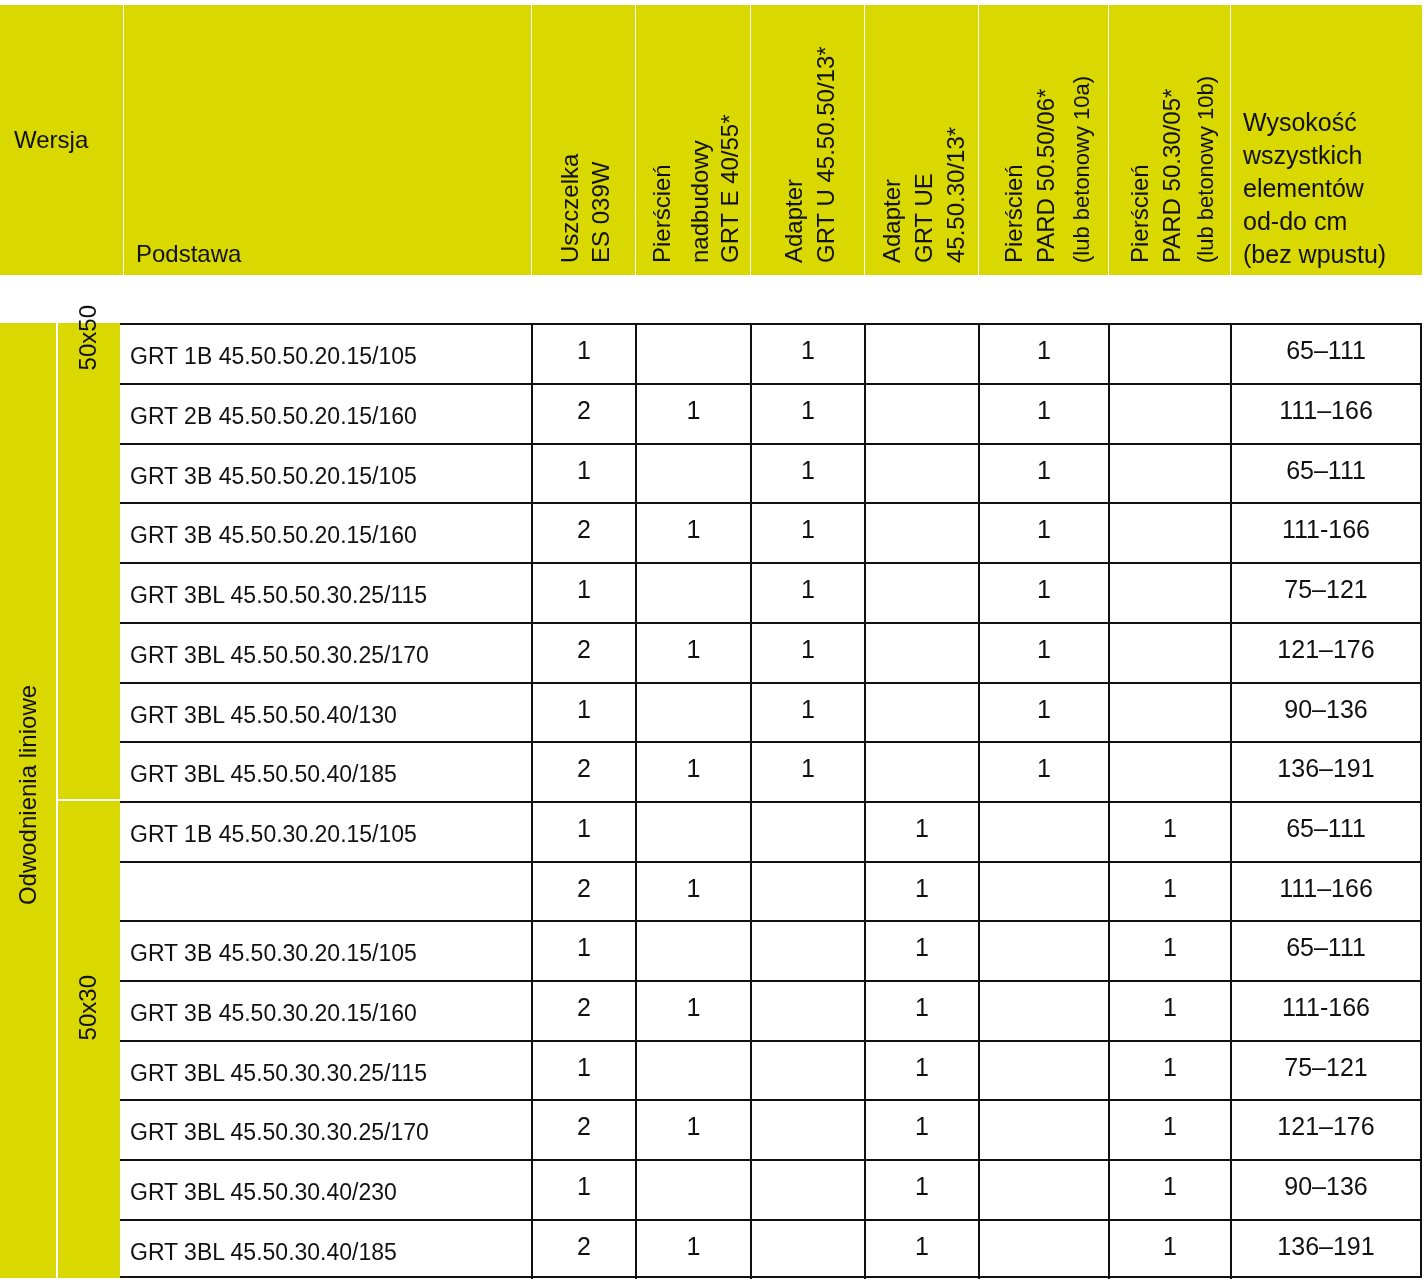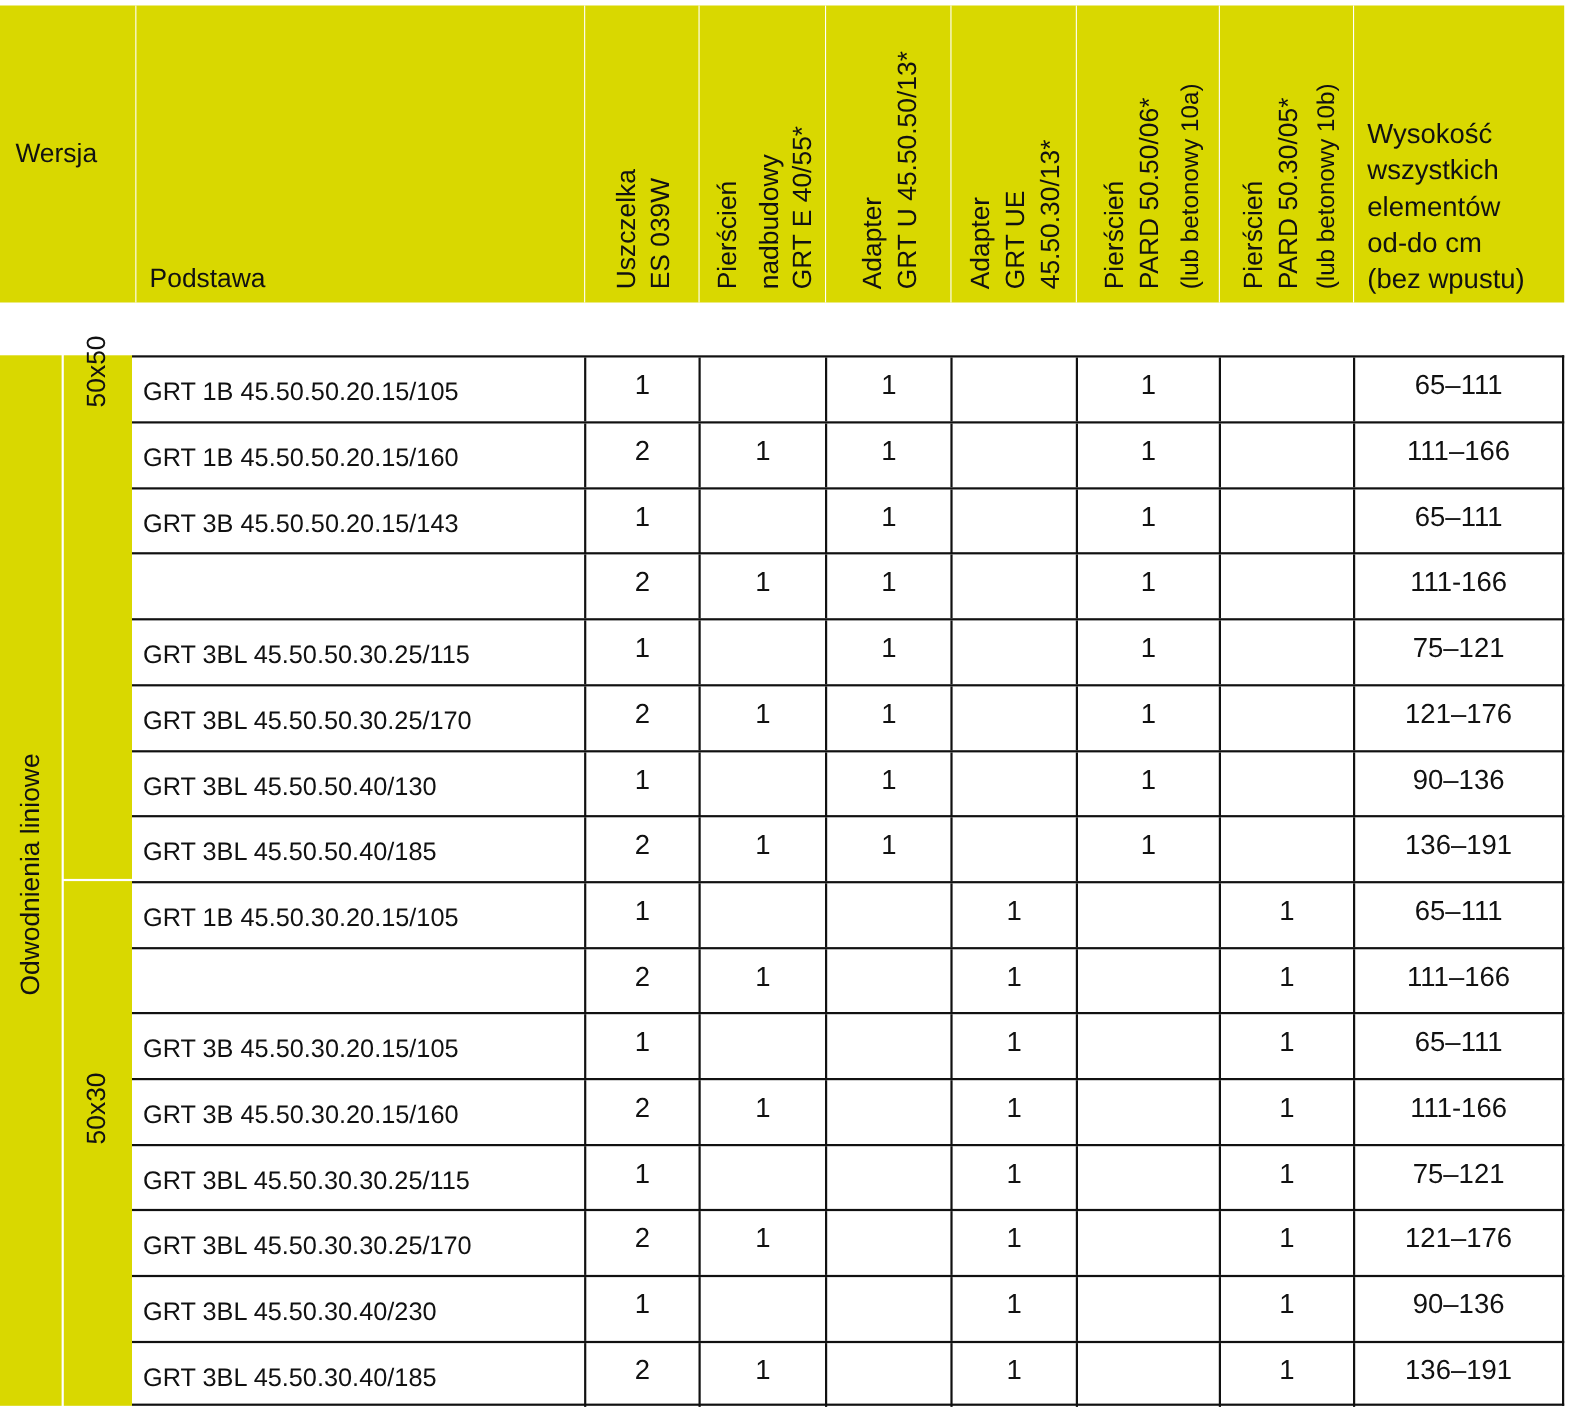--- a/index.html
+++ b/index.html
@@ -127,40 +127,41 @@
         <div class="cell name" style="left: 0px; width: 439px;">GRT 1B 45.50.50.20.15/105</div>
         <div class="cell" style="left: 411px; width: 104px;">1</div>
         <div class="cell" style="left: 515px; width: 115px;"></div>
         <div class="cell" style="left: 630px; width: 114px;">1</div>
         <div class="cell" style="left: 744px; width: 114px;"></div>
         <div class="cell" style="left: 858px; width: 130px;">1</div>
         <div class="cell" style="left: 988px; width: 122px;"></div>
         <div class="cell" style="left: 1110px; width: 190px;">65–111</div>
       </div>
       <div class="row" style="top: 383px;">
-        <div class="cell name" style="left: 0px; width: 411px;">GRT 1B 45.50.50.20.15/160</div>
+        <div class="cell name" style="left: 0px; width: 411px;">GRT 2B 45.50.50.20.15/160</div>
         <div class="cell" style="left: 411px; width: 104px;">2</div>
         <div class="cell" style="left: 515px; width: 115px;">1</div>
         <div class="cell" style="left: 630px; width: 114px;">1</div>
         <div class="cell" style="left: 744px; width: 114px;"></div>
         <div class="cell" style="left: 858px; width: 130px;">1</div>
         <div class="cell" style="left: 988px; width: 122px;"></div>
         <div class="cell" style="left: 1110px; width: 190px;">111–166</div>
       </div>
       <div class="row" style="top: 443px;">
-        <div class="cell name" style="left: 0px; width: 411px;">GRT 3B 45.50.50.20.15/143</div>
+        <div class="cell name" style="left: 0px; width: 411px;">GRT 3B 45.50.50.20.15/105</div>
         <div class="cell" style="left: 411px; width: 104px;">1</div>
         <div class="cell" style="left: 515px; width: 115px;"></div>
         <div class="cell" style="left: 630px; width: 114px;">1</div>
         <div class="cell" style="left: 744px; width: 114px;"></div>
         <div class="cell" style="left: 858px; width: 130px;">1</div>
         <div class="cell" style="left: 988px; width: 122px;"></div>
         <div class="cell" style="left: 1110px; width: 190px;">65–111</div>
       </div>
       <div class="row" style="top: 502px;">
+        <div class="cell name" style="left: 0px; width: 411px;">GRT 3B 45.50.50.20.15/160</div>
         <div class="cell" style="left: 411px; width: 104px;">2</div>
         <div class="cell" style="left: 515px; width: 115px;">1</div>
         <div class="cell" style="left: 630px; width: 114px;">1</div>
         <div class="cell" style="left: 744px; width: 114px;"></div>
         <div class="cell" style="left: 858px; width: 130px;">1</div>
         <div class="cell" style="left: 988px; width: 122px;"></div>
         <div class="cell" style="left: 1110px; width: 190px;">111-166</div>
       </div>
       <div class="row" style="top: 562px;">
         <div class="cell name" style="left: 0px; width: 411px;">GRT 3BL 45.50.50.30.25/115</div>

